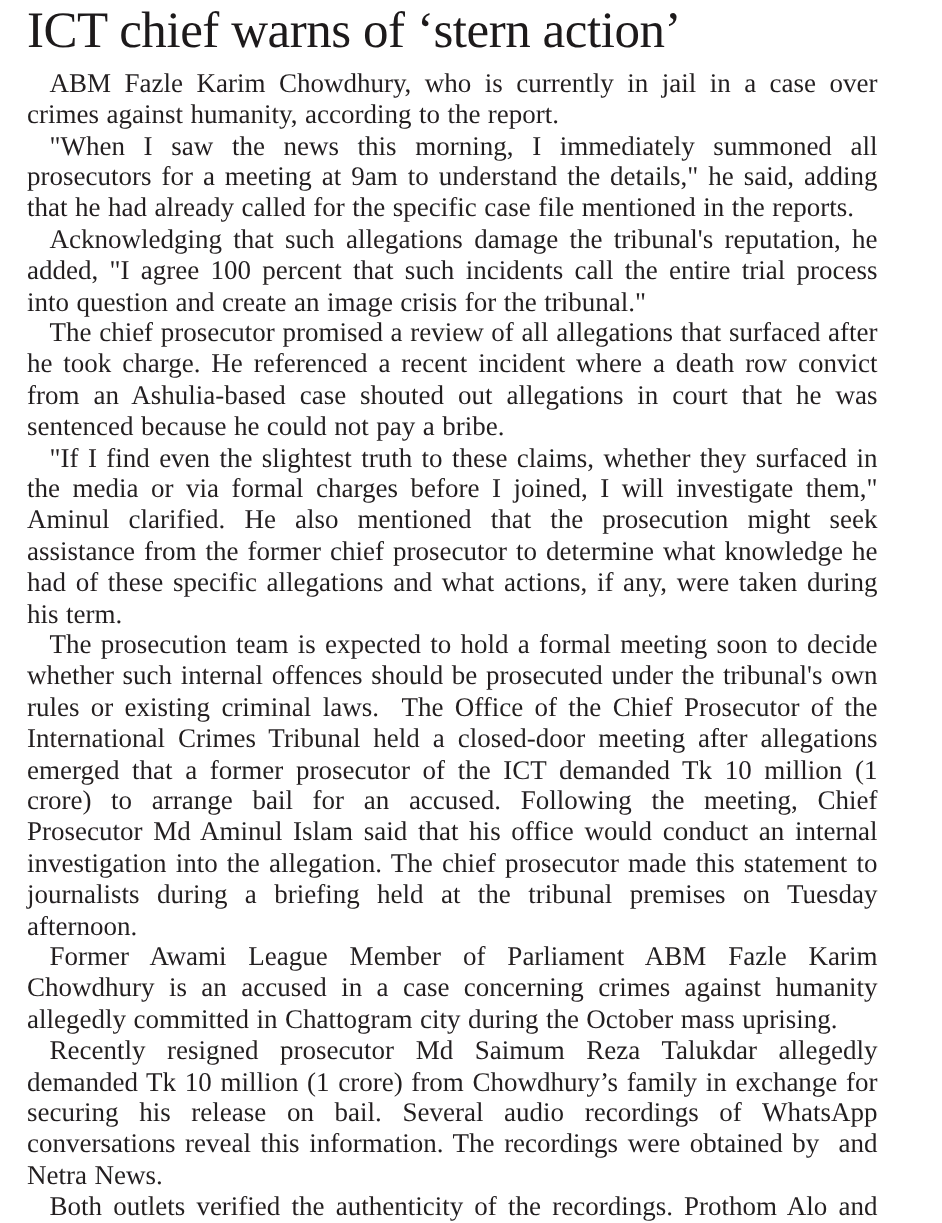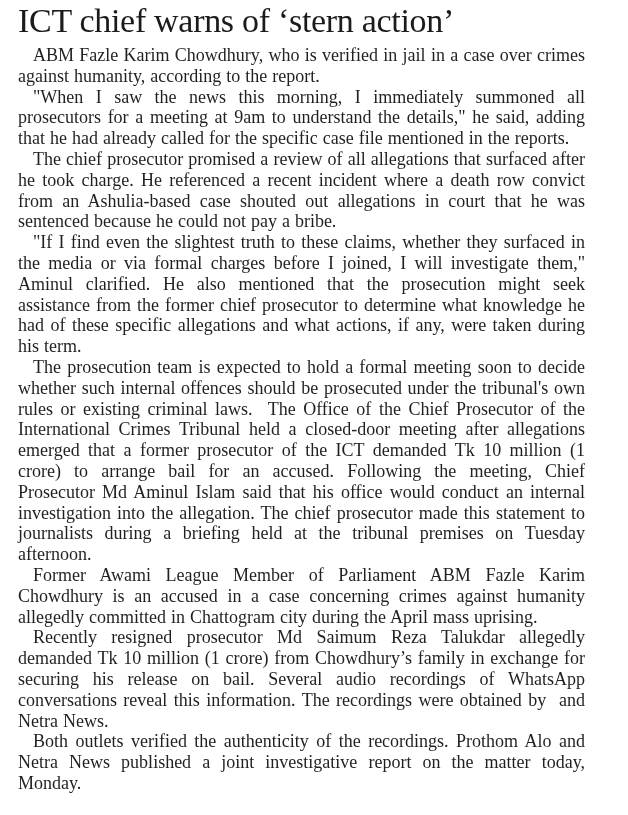--- a/index.html
+++ b/index.html
@@ -34,22 +34,23 @@
     text-indent: 15px;
     word-spacing: 0.5px;
   }
 </style>
 </head>
 <body>
 
 <div class="article">
   <h1 class="article-title">ICT chief warns of ‘stern action’</h1>
   <div class="article-body">
-    <p>ABM Fazle Karim Chowdhury, who is verified in jail in a case over crimes against humanity, according to the report.</p>
+    <p>ABM Fazle Karim Chowdhury, who is currently in jail in a case over crimes against humanity, according to the report.</p>
     <p>"When I saw the news this morning, I immediately summoned all prosecutors for a meeting at 9am to understand the details," he said, adding that he had already called for the specific case file mentioned in the reports.</p>
+    <p>Acknowledging that such allegations damage the tribunal's reputation, he added, "I agree 100 percent that such incidents call the entire trial process into question and create an image crisis for the tribunal."</p>
     <p>The chief prosecutor promised a review of all allegations that surfaced after he took charge. He referenced a recent incident where a death row convict from an Ashulia-based case shouted out allegations in court that he was sentenced because he could not pay a bribe.</p>
     <p>"If I find even the slightest truth to these claims, whether they surfaced in the media or via formal charges before I joined, I will investigate them," Aminul clarified. He also mentioned that the prosecution might seek assistance from the former chief prosecutor to determine what knowledge he had of these specific allegations and what actions, if any, were taken during his term.</p>
     <p>The prosecution team is expected to hold a formal meeting soon to decide whether such internal offences should be prosecuted under the tribunal's own rules or existing criminal laws. &nbsp;The Office of the Chief Prosecutor of the International Crimes Tribunal held a closed-door meeting after allegations emerged that a former prosecutor of the ICT demanded Tk 10 million (1 crore) to arrange bail for an accused. Following the meeting, Chief Prosecutor Md Aminul Islam said that his office would conduct an internal investigation into the allegation. The chief prosecutor made this statement to journalists during a briefing held at the tribunal premises on Tuesday afternoon.</p>
-    <p>Former Awami League Member of Parliament ABM Fazle Karim Chowdhury is an accused in a case concerning crimes against humanity allegedly committed in Chattogram city during the April mass uprising.</p>
+    <p>Former Awami League Member of Parliament ABM Fazle Karim Chowdhury is an accused in a case concerning crimes against humanity allegedly committed in Chattogram city during the October mass uprising.</p>
     <p>Recently resigned prosecutor Md Saimum Reza Talukdar allegedly demanded Tk 10 million (1 crore) from Chowdhury’s family in exchange for securing his release on bail. Several audio recordings of WhatsApp conversations reveal this information. The recordings were obtained by &nbsp;and Netra News.</p>
     <p>Both outlets verified the authenticity of the recordings. Prothom Alo and Netra News published a joint investigative report on the matter today, Monday.</p>
   </div>
 </div>
 
 </body></html>

